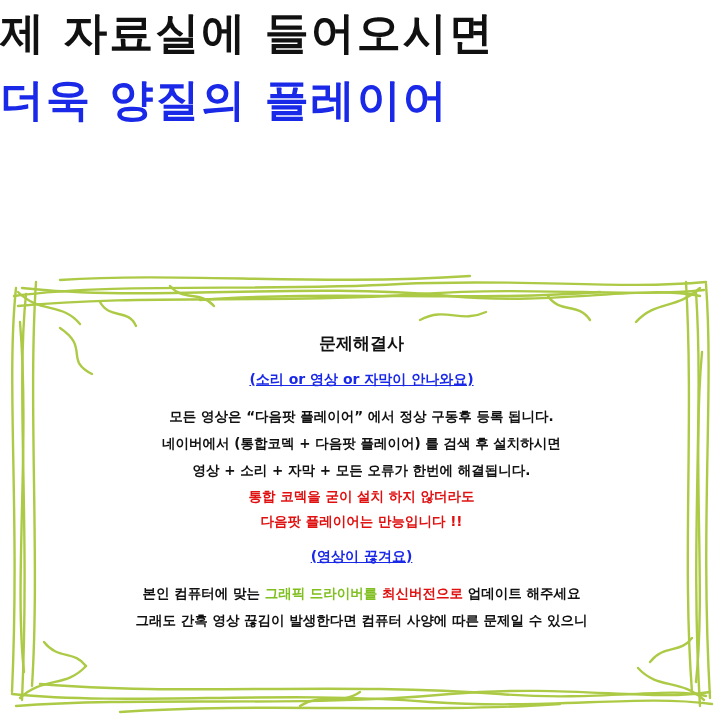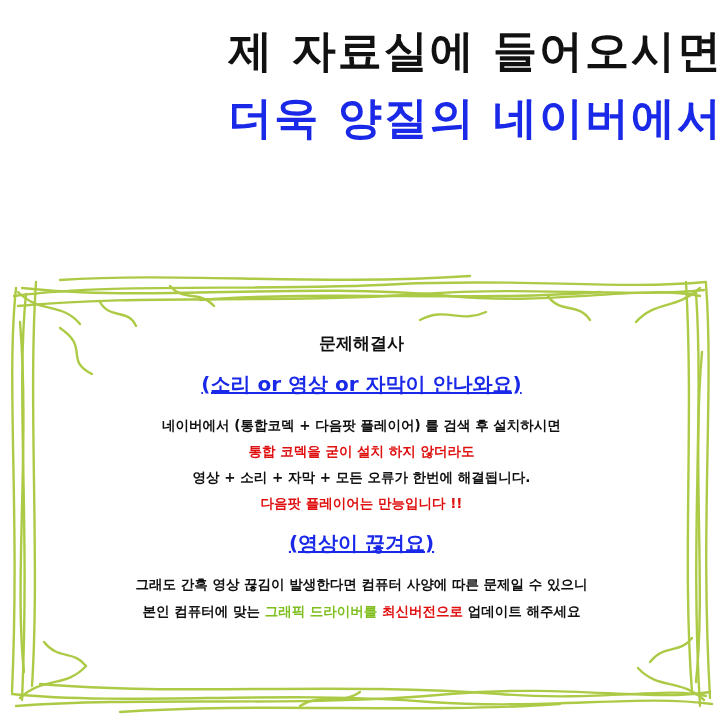--- a/index.html
+++ b/index.html
@@ -10,22 +10,21 @@
     width: 723px;
     height: 720px;
     background: #ffffff;
     font-family: "Liberation Sans", sans-serif;
     overflow: hidden;
     position: relative;
   }
 
   
   .headline {
-    padding-top: 18px;
-    text-align: right;
+    text-align: left;
   }
   .headline-line {
     font-family: "DejaVu Sans", sans-serif;
     font-size: 44px;
     font-weight: 700;
     letter-spacing: 2px;
     line-height: 1.52;
     color: #111111;
     white-space: nowrap;
   }
@@ -63,21 +62,21 @@
   .section-title {
     font-family: "DejaVu Sans", sans-serif;
     font-size: 17px;
     font-weight: 700;
     color: #111111;
     letter-spacing: 0px;
     margin-bottom: 16px;
   }
   .subhead {
     font-family: "DejaVu Sans", sans-serif;
-    font-size: 20px;
+    font-size: 14px;
     font-weight: 700;
     color: #1a28e8;
     text-decoration: underline;
     margin-bottom: 14px;
   }
   .body-line {
     font-family: "DejaVu Sans", sans-serif;
     font-size: 13.5px;
     font-weight: 700;
     color: #111111;
@@ -99,21 +98,21 @@
   }
   .inline-black {
     color: #111111;
   }
 </style>
 </head>
 <body>
 
 <div class="headline">
   <div class="headline-line">제 자료실에 들어오시면</div>
-  <div class="headline-line blue">더욱 양질의 네이버에서</div>
+  <div class="headline-line blue">더욱 양질의 플레이어</div>
 </div>
 
 <div class="frame-area">
 
   <svg class="frame-svg" viewBox="0 0 723 458" preserveAspectRatio="none">
     <g fill="none" stroke="#a8c83c" stroke-width="2.4" stroke-linecap="round" opacity="0.95">
 
       <path d="M14,34 C120,20 260,30 400,22 C520,16 620,28 706,20"></path>
       <path d="M18,44 C140,32 280,42 420,32 C540,24 630,36 704,28"></path>
       <path d="M22,26 C150,40 300,20 450,34 C560,44 640,22 700,34"></path>
@@ -150,31 +149,32 @@
       <path d="M170,24 C184,40 200,28 214,44"></path>
     </g>
   </svg>
 
   <div class="content">
 
     <div class="section-title">문제해결사</div>
 
     <div>
       <div class="subhead">(소리 or 영상 or 자막이 안나와요)</div>
+      <div class="body-line">모든 영상은 “다음팟 플레이어” 에서 정상 구동후 등록 됩니다.</div>
       <div class="body-line">네이버에서 (통합코덱 + 다음팟 플레이어) 를 검색 후 설치하시면</div>
+      <div class="body-line">영상 + 소리 + 자막 + 모든 오류가 한번에 해결됩니다.</div>
       <div class="body-line red">통합 코덱을 굳이 설치 하지 않더라도</div>
-      <div class="body-line">영상 + 소리 + 자막 + 모든 오류가 한번에 해결됩니다.</div>
       <div class="body-line red">다음팟 플레이어는 만능입니다 !!</div>
     </div>
 
     <div class="group-2">
       <div class="subhead">(영상이 끊겨요)</div>
-      <div class="body-line">그래도 간혹 영상 끊김이 발생한다면 컴퓨터 사양에 따른 문제일 수 있으니</div>
       <div class="body-line">
         <span class="inline-black">본인 컴퓨터에 맞는 </span>
         <span class="inline-green">그래픽 드라이버를 </span>
         <span class="inline-red">최신버전으로 </span>
         <span class="inline-black">업데이트 해주세요</span>
       </div>
+      <div class="body-line">그래도 간혹 영상 끊김이 발생한다면 컴퓨터 사양에 따른 문제일 수 있으니</div>
     </div>
 
   </div>
 </div>
 
 </body></html>

